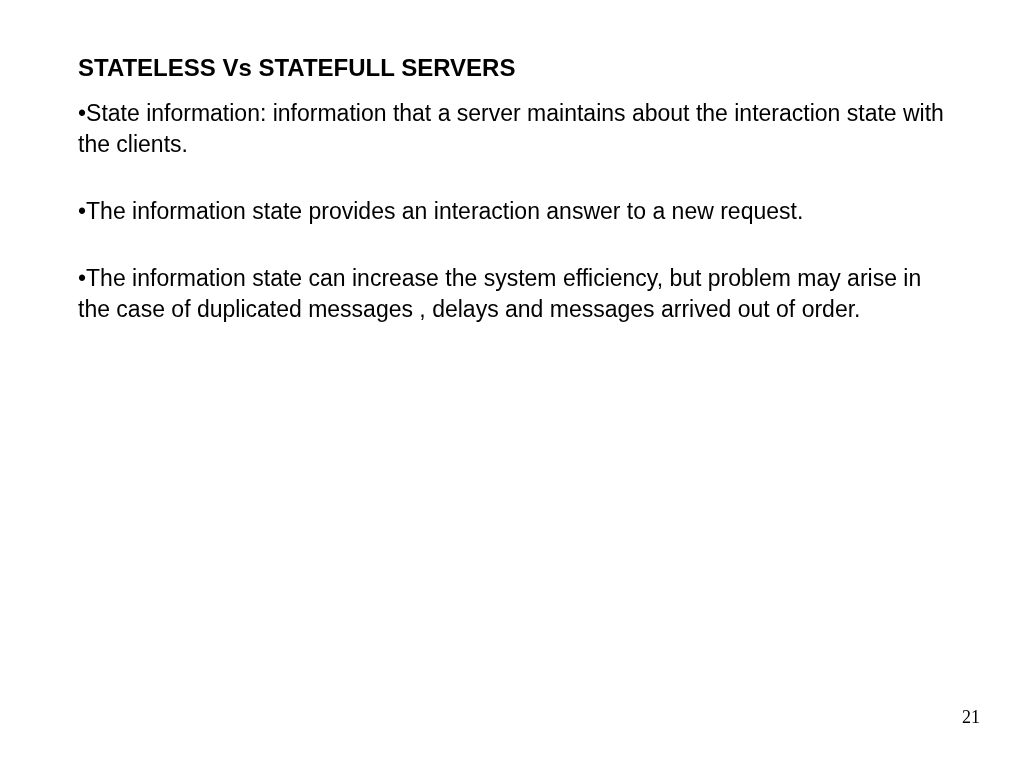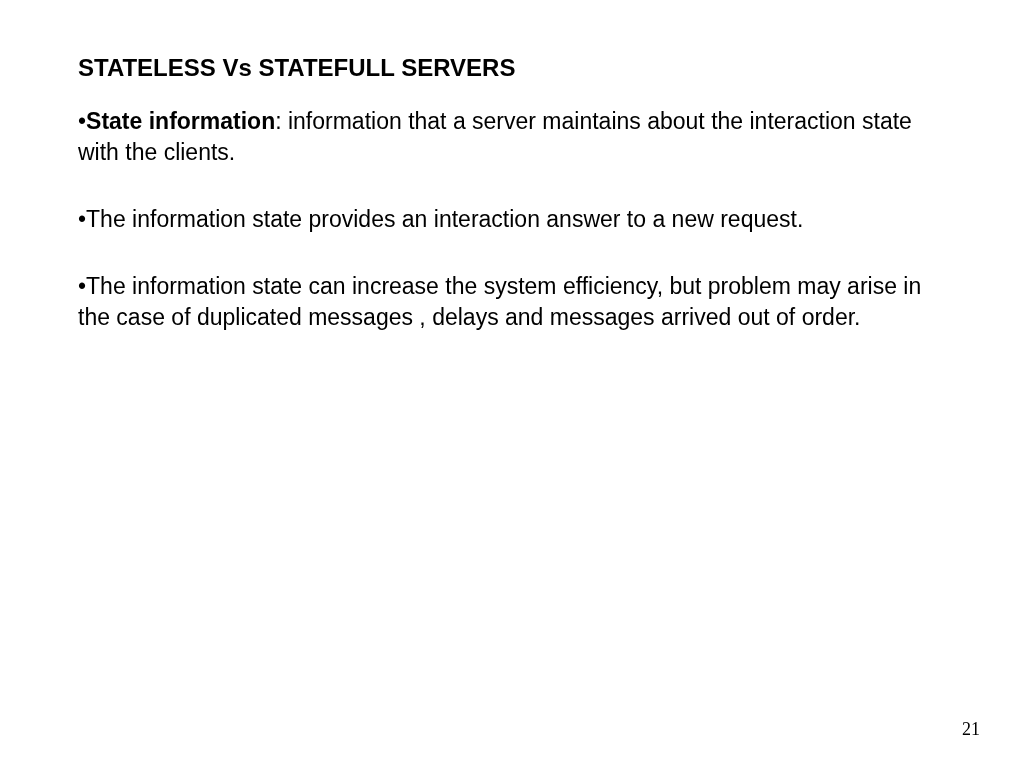--- a/index.html
+++ b/index.html
@@ -12,34 +12,34 @@
       height: 768px;
       background: #ffffff;
       font-family: Verdana, Geneva, sans-serif;
       position: relative;
       padding: 54px 78px 0 78px;
     }
     .title {
       font-size: 24px;
       font-weight: bold;
       color: #000000;
-      margin-bottom: 24px;
+      margin-bottom: 16px;
     }
     .bullet-block {
       font-size: 23px;
       color: #000000;
       line-height: 1.35;
       margin-bottom: 36px;
     }
     .bullet-label {
-      font-weight: bold;
+      font-weight: normal;
     }
     .page-number {
       position: absolute;
-      bottom: 28px;
+      bottom: 40px;
       right: 44px;
       font-size: 18px;
       font-family: 'Times New Roman', Times, serif;
       color: #000000;
     }
   </style>
 </head>
 <body>
 
 <div class="title">STATELESS Vs STATEFULL SERVERS</div>

